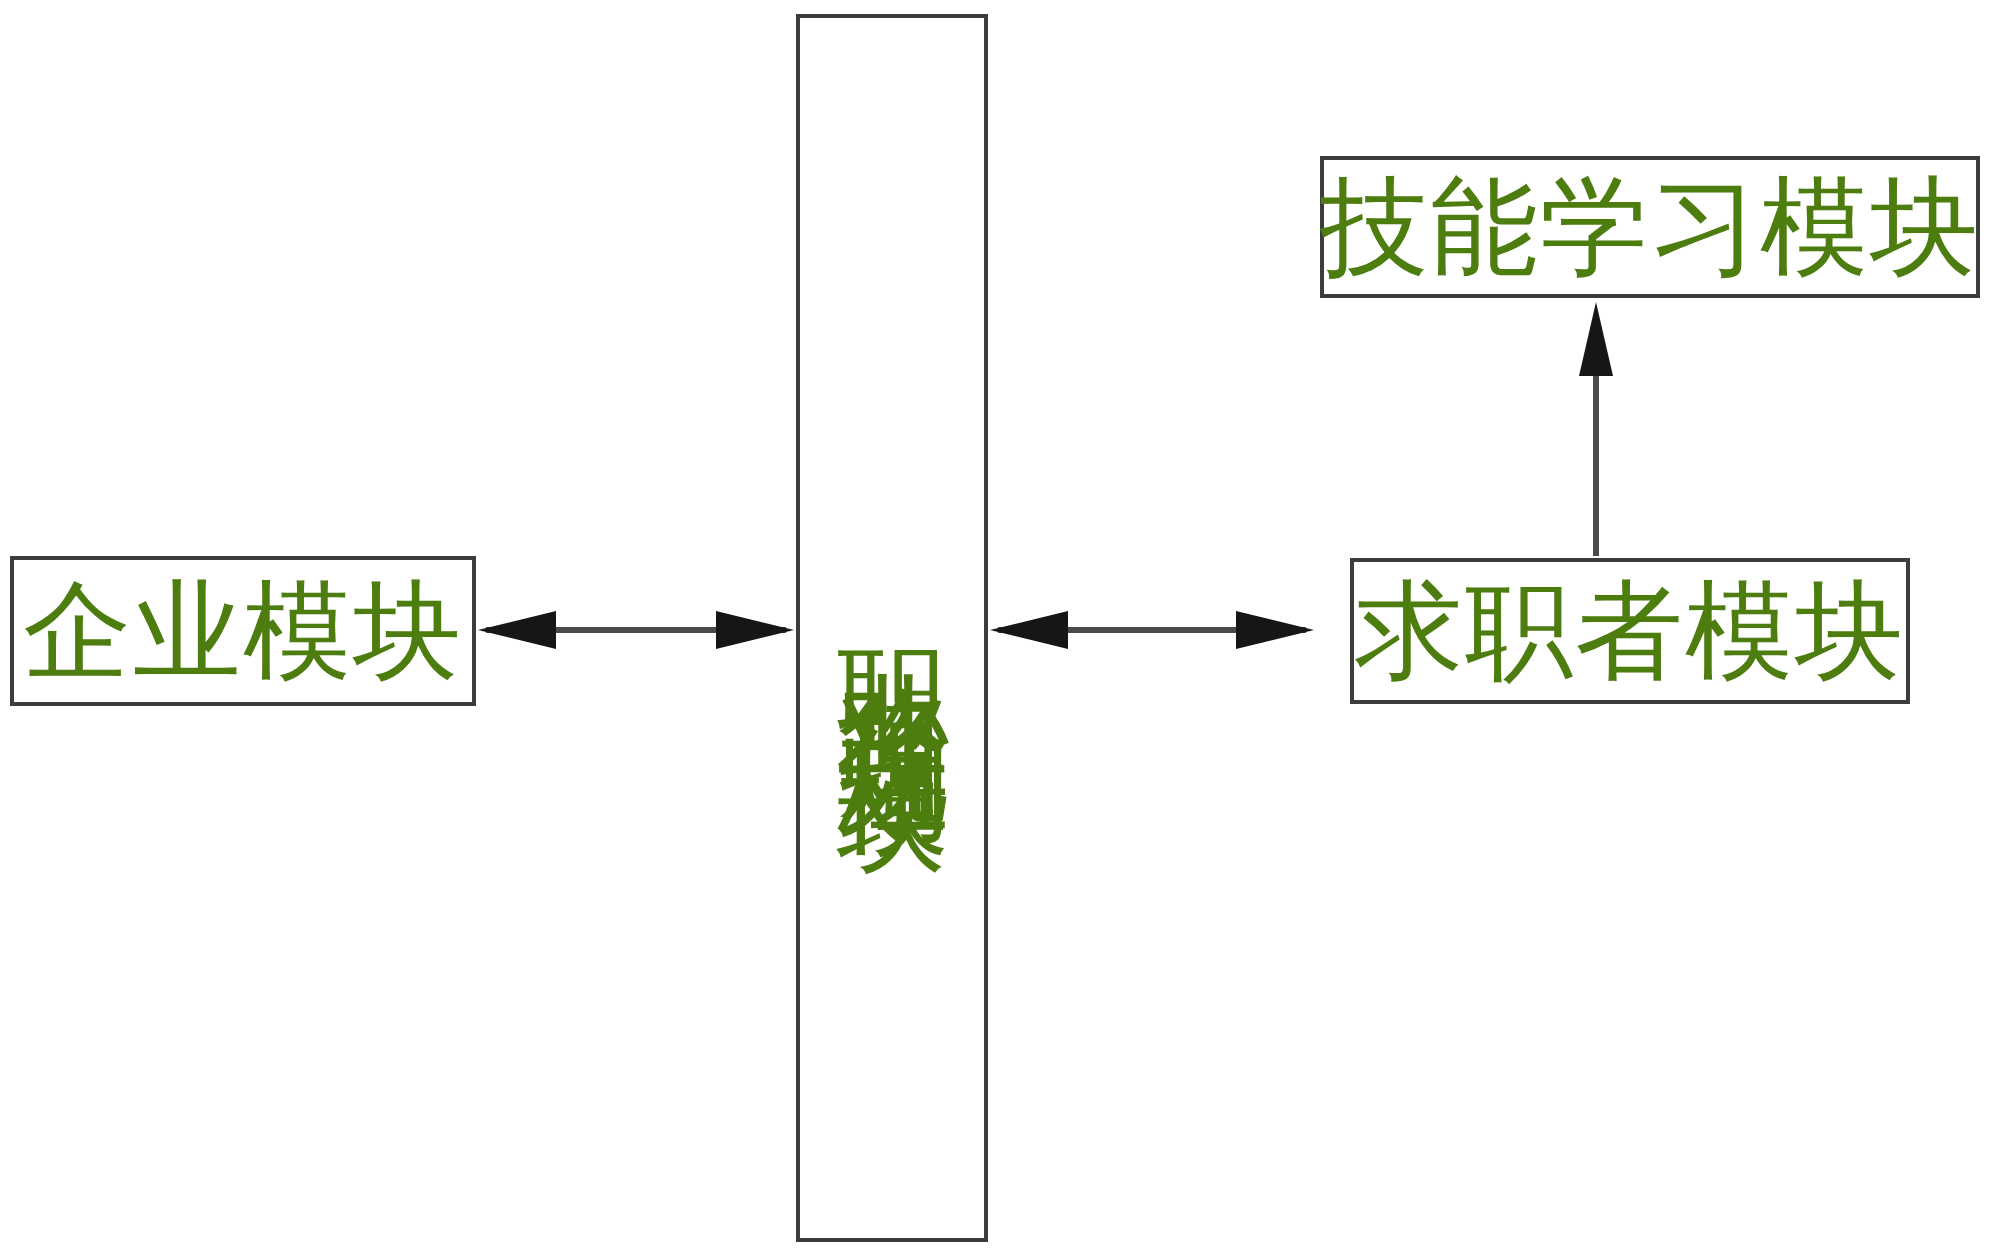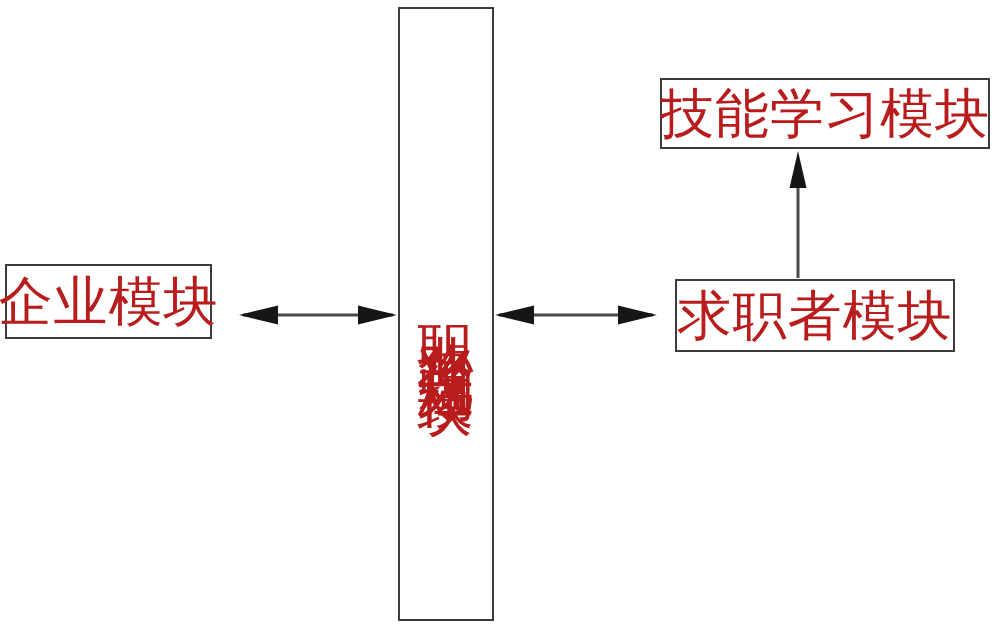--- a/index.html
+++ b/index.html
@@ -24,32 +24,32 @@
     pointer-events: none;
   }
   .box {
     position: absolute;
     box-sizing: border-box;
     border: 2px solid #3c3c3c;
     background: #ffffff;
     display: flex;
     align-items: center;
     justify-content: center;
-    color: #b91c1c;
+    color: #4d7c0f;
   }
   .box-center {
     left: 398px;
     top: 7px;
     width: 96px;
     height: 614px;
   }
   .box-left {
     left: 5px;
-    top: 264px;
-    width: 207px;
+    top: 278px;
+    width: 233px;
     height: 75px;
   }
   .box-right {
     left: 658px;
     top: 279px;
     width: 280px;
     height: 73px;
     margin-left: 17px;
   }
   .box-top {

